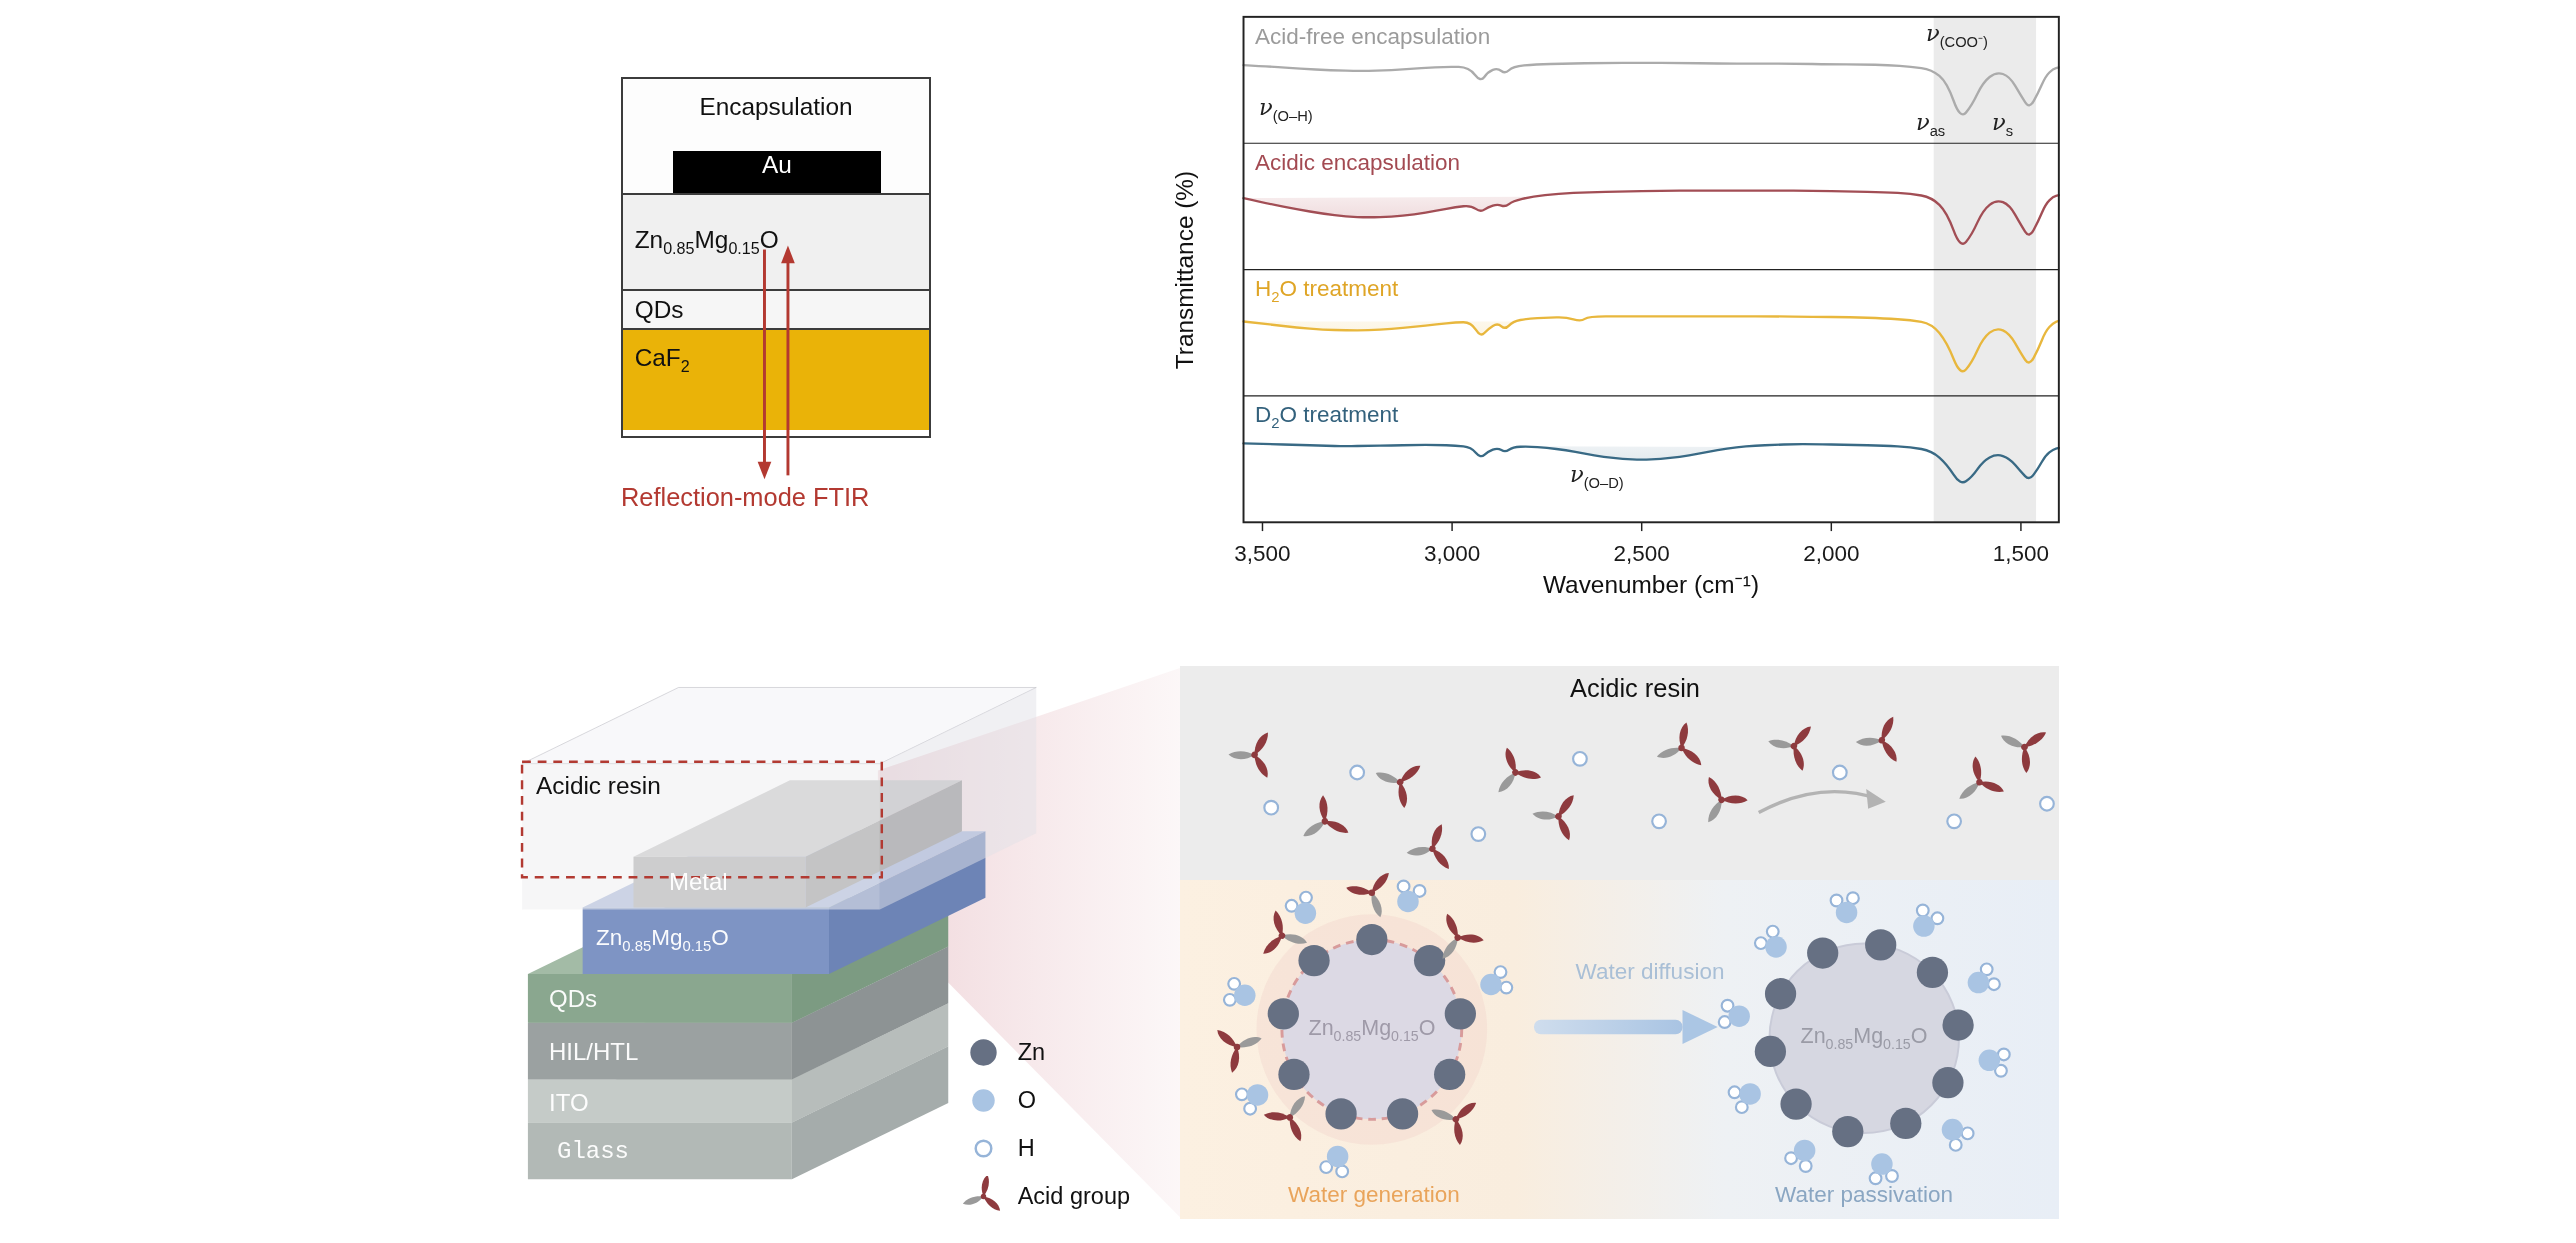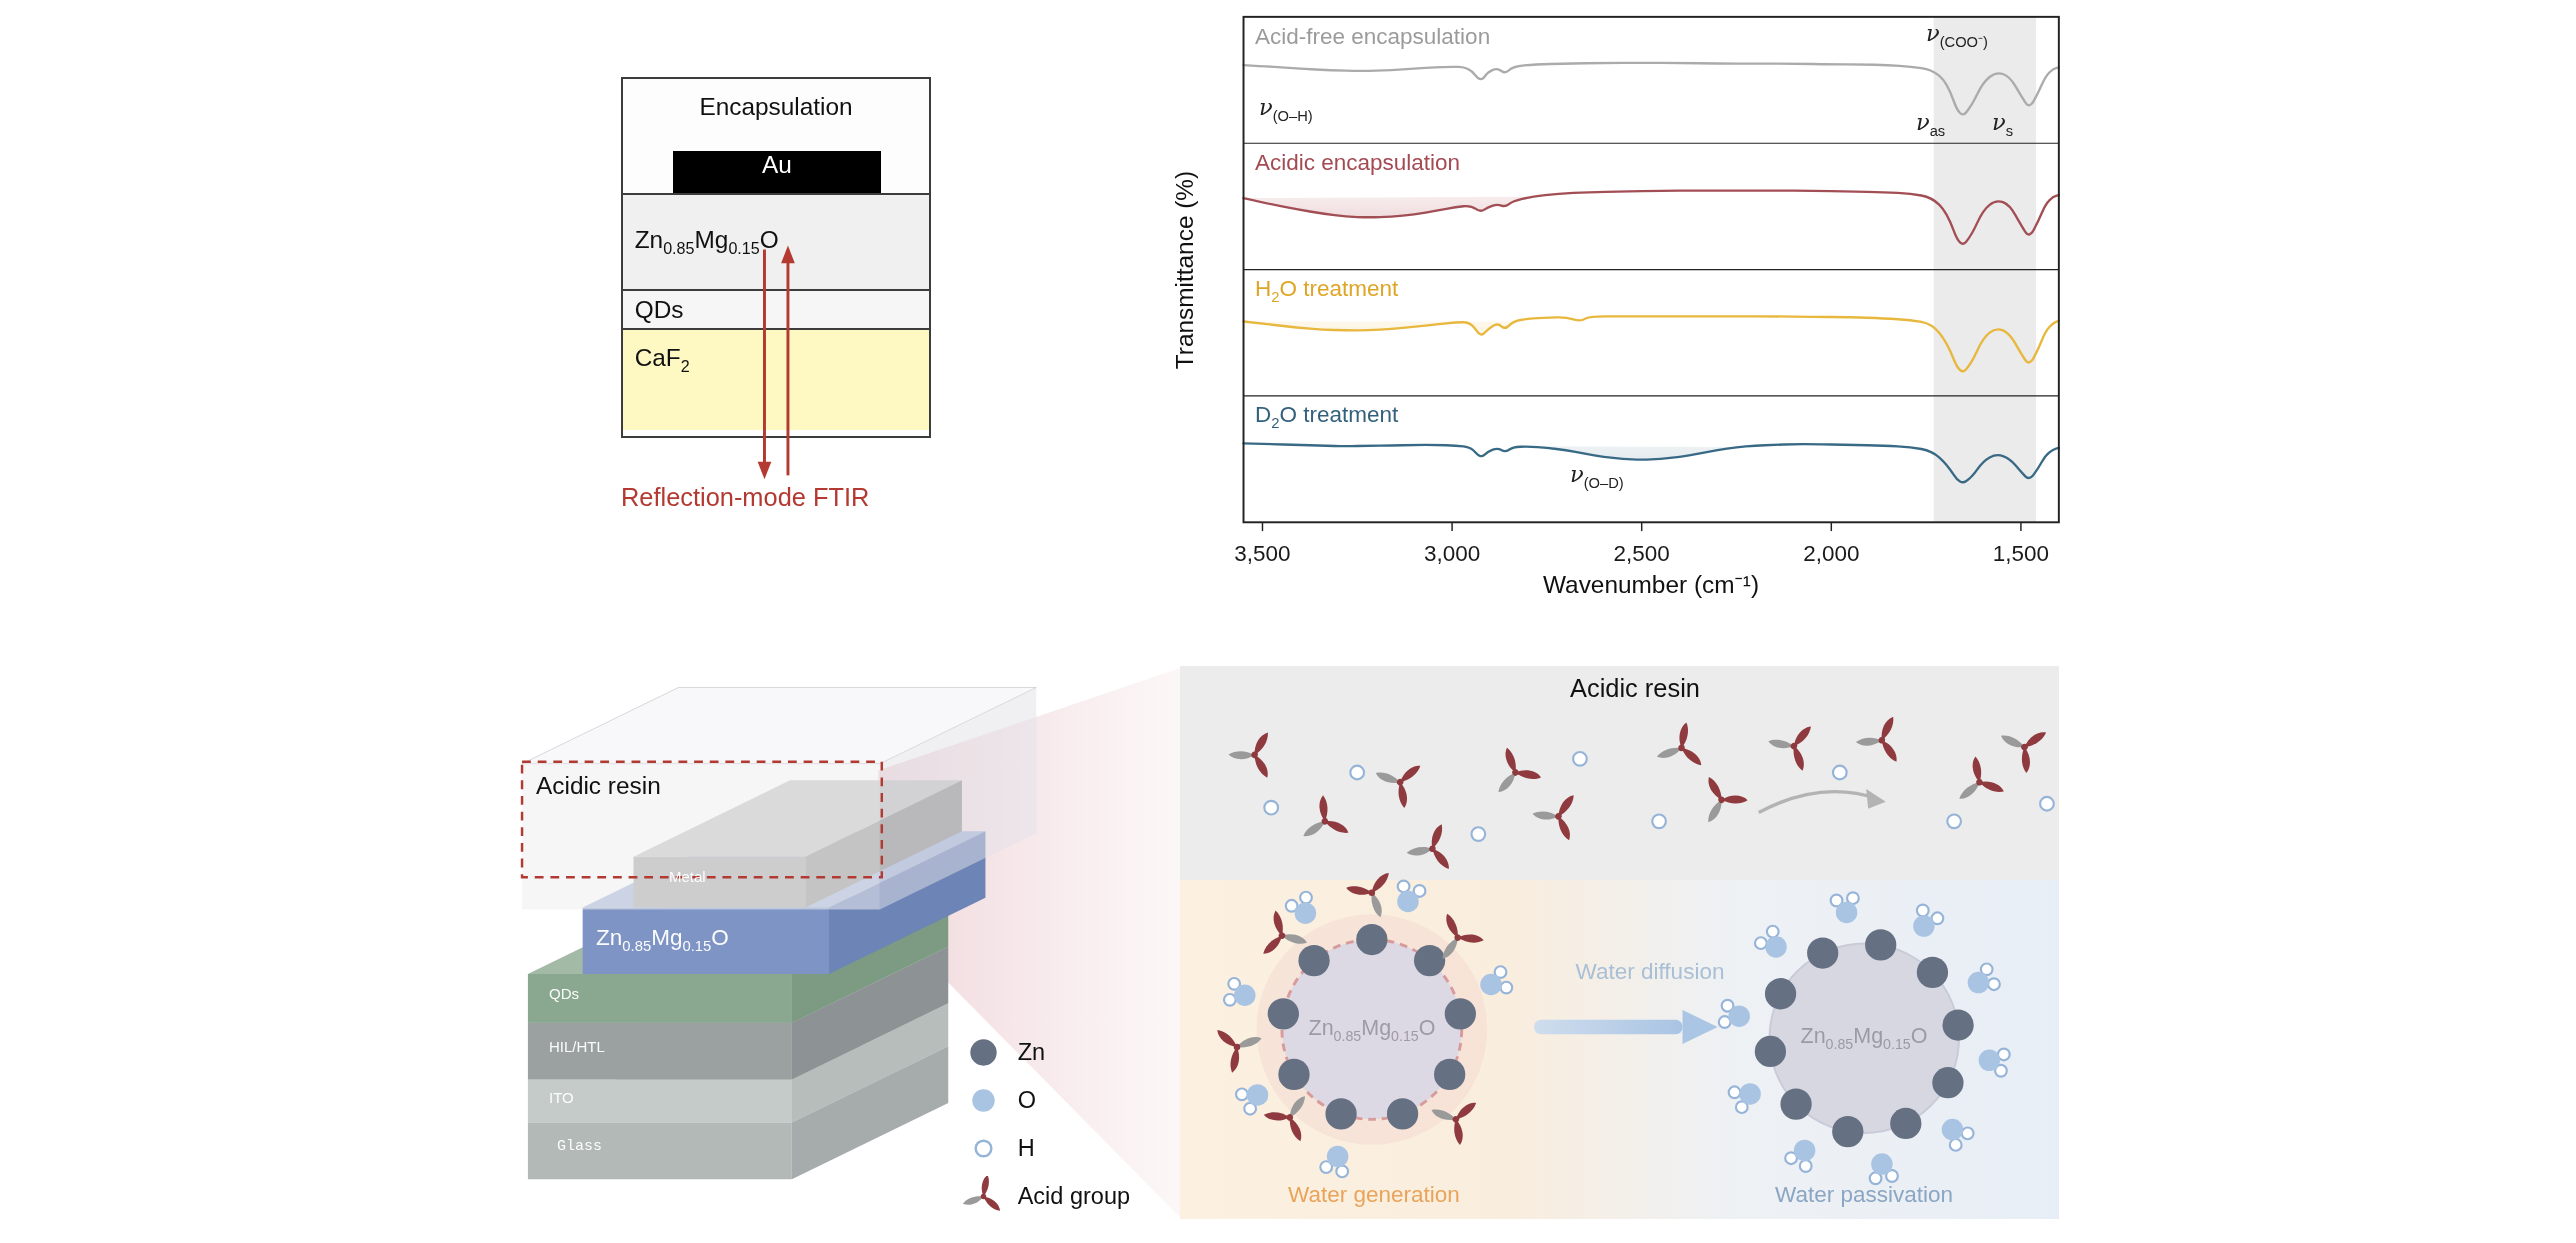--- a/index.html
+++ b/index.html
@@ -5,21 +5,21 @@
   html,body{margin:0;padding:0;background:#fff;}
   #canvas{position:relative;width:2576px;height:1244px;background:#fff;overflow:hidden;
           font-family:"Liberation Sans",sans-serif;color:#111;}
   .abs{position:absolute;}
   .layer-svg{position:absolute;left:0;top:0;pointer-events:none;}
   sub{font-size:0.66em;}
   .nu{font-family:"DejaVu Serif",serif;font-style:italic;}
   .ann{position:absolute;font-size:22.5px;color:#222;white-space:nowrap;}
   .ann sub{font-size:14.7px;font-family:"Liberation Sans",sans-serif;font-style:normal;}
   .panel-label{position:absolute;font-size:22.5px;white-space:nowrap;}
-  .stack-label{position:absolute;color:rgba(255,255,255,0.96);font-size:15px;white-space:nowrap;}
+  .stack-label{position:absolute;color:rgba(255,255,255,0.96);font-size:24px;white-space:nowrap;}
   .legend-row{display:flex;align-items:center;gap:13.7px;height:48px;}
   .legend-row .lab{font-size:23.5px;color:#111;}
 </style>
 </head>
 <body>
 
 <div id="canvas">
 
   <div class="abs" id="schematic" style="left:621px;top:77px;width:306px;height:357px;border:2px solid #3c3c3c;background:#fff;box-sizing:content-box;">
     <div style="height:114px;position:relative;background:#fdfdfd;">
@@ -27,21 +27,21 @@
       <div style="position:absolute;left:50px;top:72px;width:208px;height:42px;background:#000000;color:#fff;display:flex;justify-content:center;font-size:24.4px;">
         <span>Au</span>
       </div>
     </div>
     <div style="height:94px;border-top:2px solid #3c3c3c;background:#f0f0f0;display:flex;align-items:center;padding-left:11.7px;font-size:24.4px;">
       <span><span>Zn</span><sub>0.85</sub><span>Mg</span><sub>0.15</sub><span>O</span></span>
     </div>
     <div style="height:37px;border-top:2px solid #3c3c3c;background:#f6f6f6;display:flex;align-items:center;padding-left:11.7px;font-size:24.4px;">
       <span>QDs</span>
     </div>
-    <div style="height:102px;border-top:2px solid #3c3c3c;background:#fef9c3;padding:13.7px 0 0 11.7px;font-size:24.4px;box-sizing:border-box;">
+    <div style="height:102px;border-top:2px solid #3c3c3c;background:#eab308;padding:13.7px 0 0 11.7px;font-size:24.4px;box-sizing:border-box;">
       <span><span>CaF</span><sub>2</sub></span>
     </div>
   </div>
 
   <svg id="scene-svg" class="layer-svg" width="2576" height="1244" viewBox="0 0 2635 1272">
       <defs>
         <linearGradient id="beamG" x1="898" y1="0" x2="1207" y2="0" gradientUnits="userSpaceOnUse">
           <stop offset="0%" stop-color="#c9707e" stop-opacity="0.28"></stop>
           <stop offset="100%" stop-color="#d58c96" stop-opacity="0.07"></stop>
         </linearGradient>

